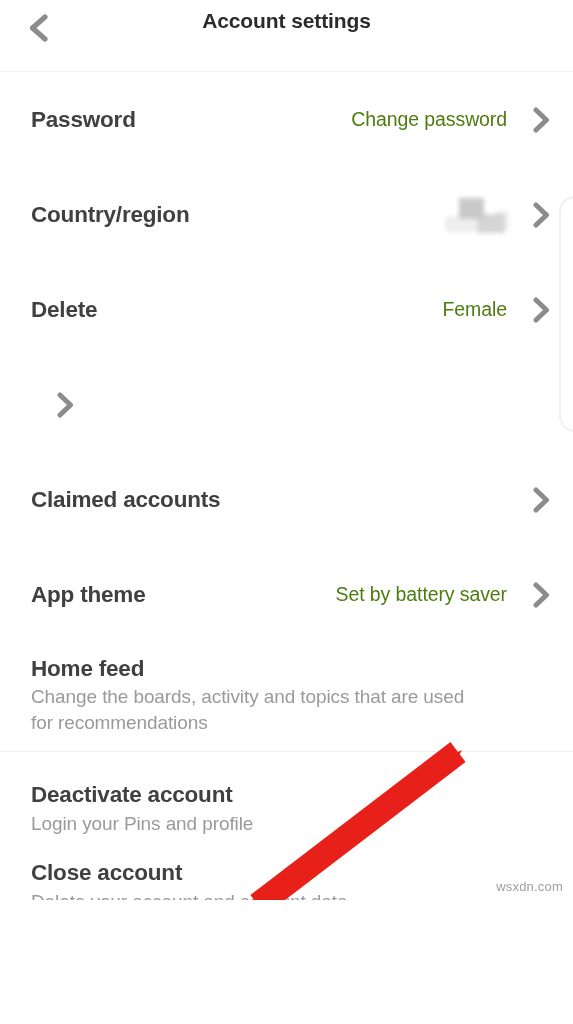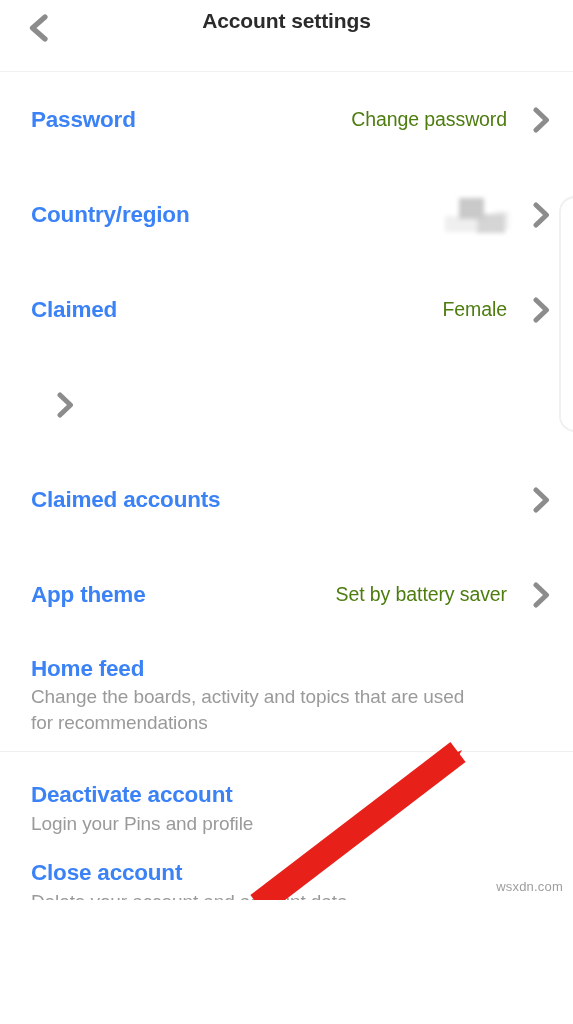--- a/index.html
+++ b/index.html
@@ -64,21 +64,21 @@
     padding: 0 18px 0 31px;
     min-height: 95px;
   }
   .row-main {
     flex: 1 1 auto;
     min-width: 0;
   }
   .row-title {
     font-size: 22.5px;
     font-weight: 700;
-    color: #3b82f6;
+    color: #404040;
     letter-spacing: -0.2px;
     line-height: 1.12;
   }
   .row-sub {
     font-size: 19px;
     color: #9a9a9a;
     line-height: 1.35;
     margin-top: 3px;
     letter-spacing: -0.1px;
     max-width: 456px;
@@ -207,21 +207,21 @@
       </div>
       <div class="chev">
         <svg width="22" height="26" viewBox="0 0 22 26" aria-hidden="true">
           <path d="M5 3 L15.5 13 L5 23" fill="none" stroke="#8c8c8c" stroke-width="5" stroke-linecap="round" stroke-linejoin="round"></path>
         </svg>
       </div>
     </div>
 
     <div class="row">
       <div class="row-main">
-        <div class="row-title">Claimed</div>
+        <div class="row-title">Delete</div>
       </div>
       <div class="row-value">Female</div>
       <div class="chev">
         <svg width="22" height="26" viewBox="0 0 22 26" aria-hidden="true">
           <path d="M5 3 L15.5 13 L5 23" fill="none" stroke="#8c8c8c" stroke-width="5" stroke-linecap="round" stroke-linejoin="round"></path>
         </svg>
       </div>
     </div>
 
     <div class="row">

